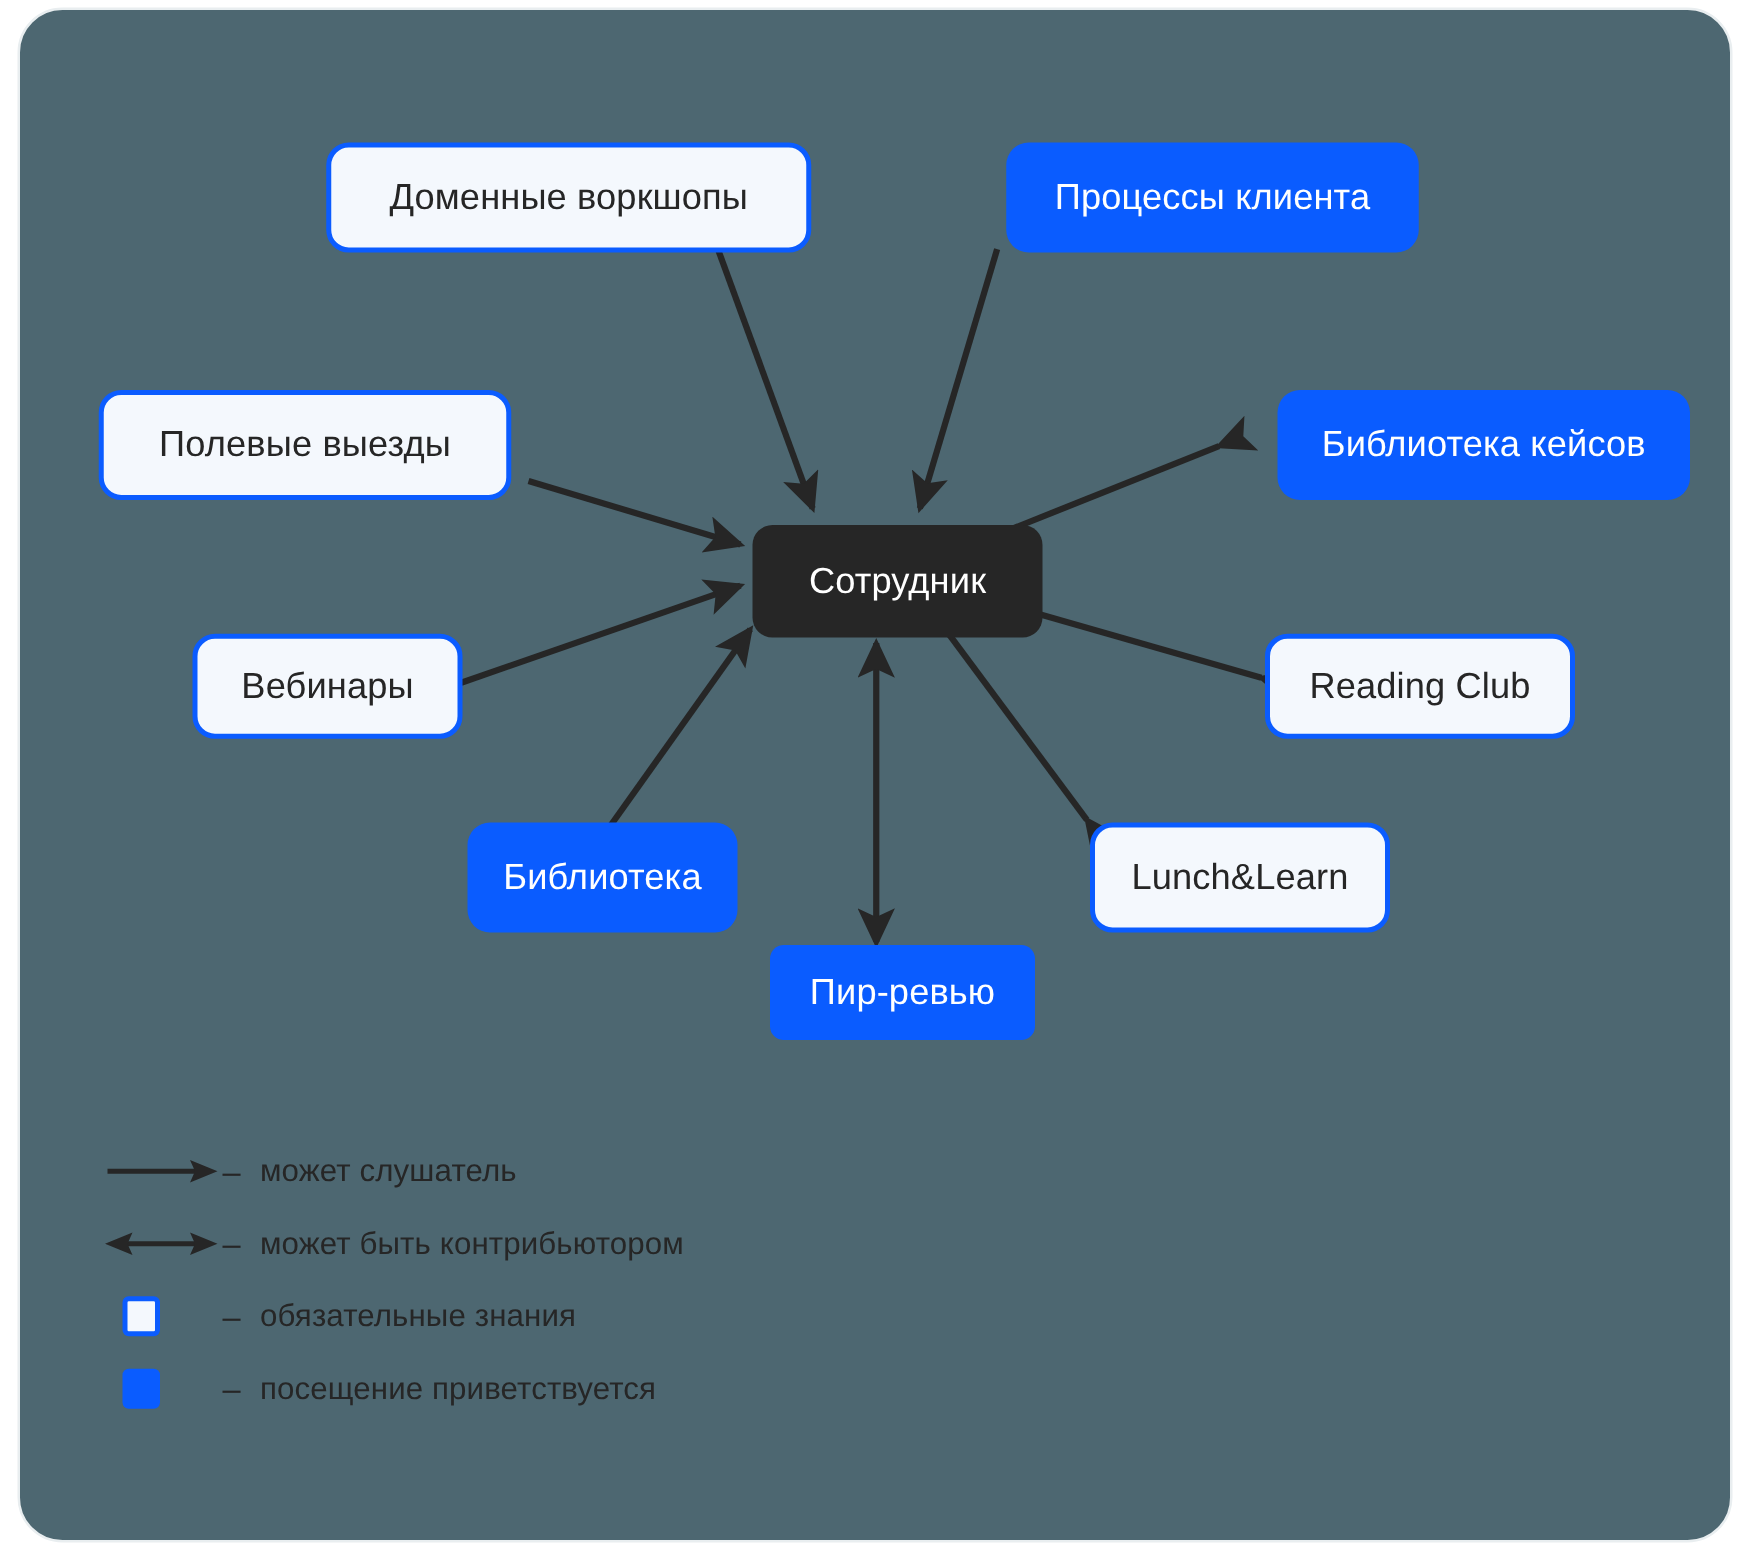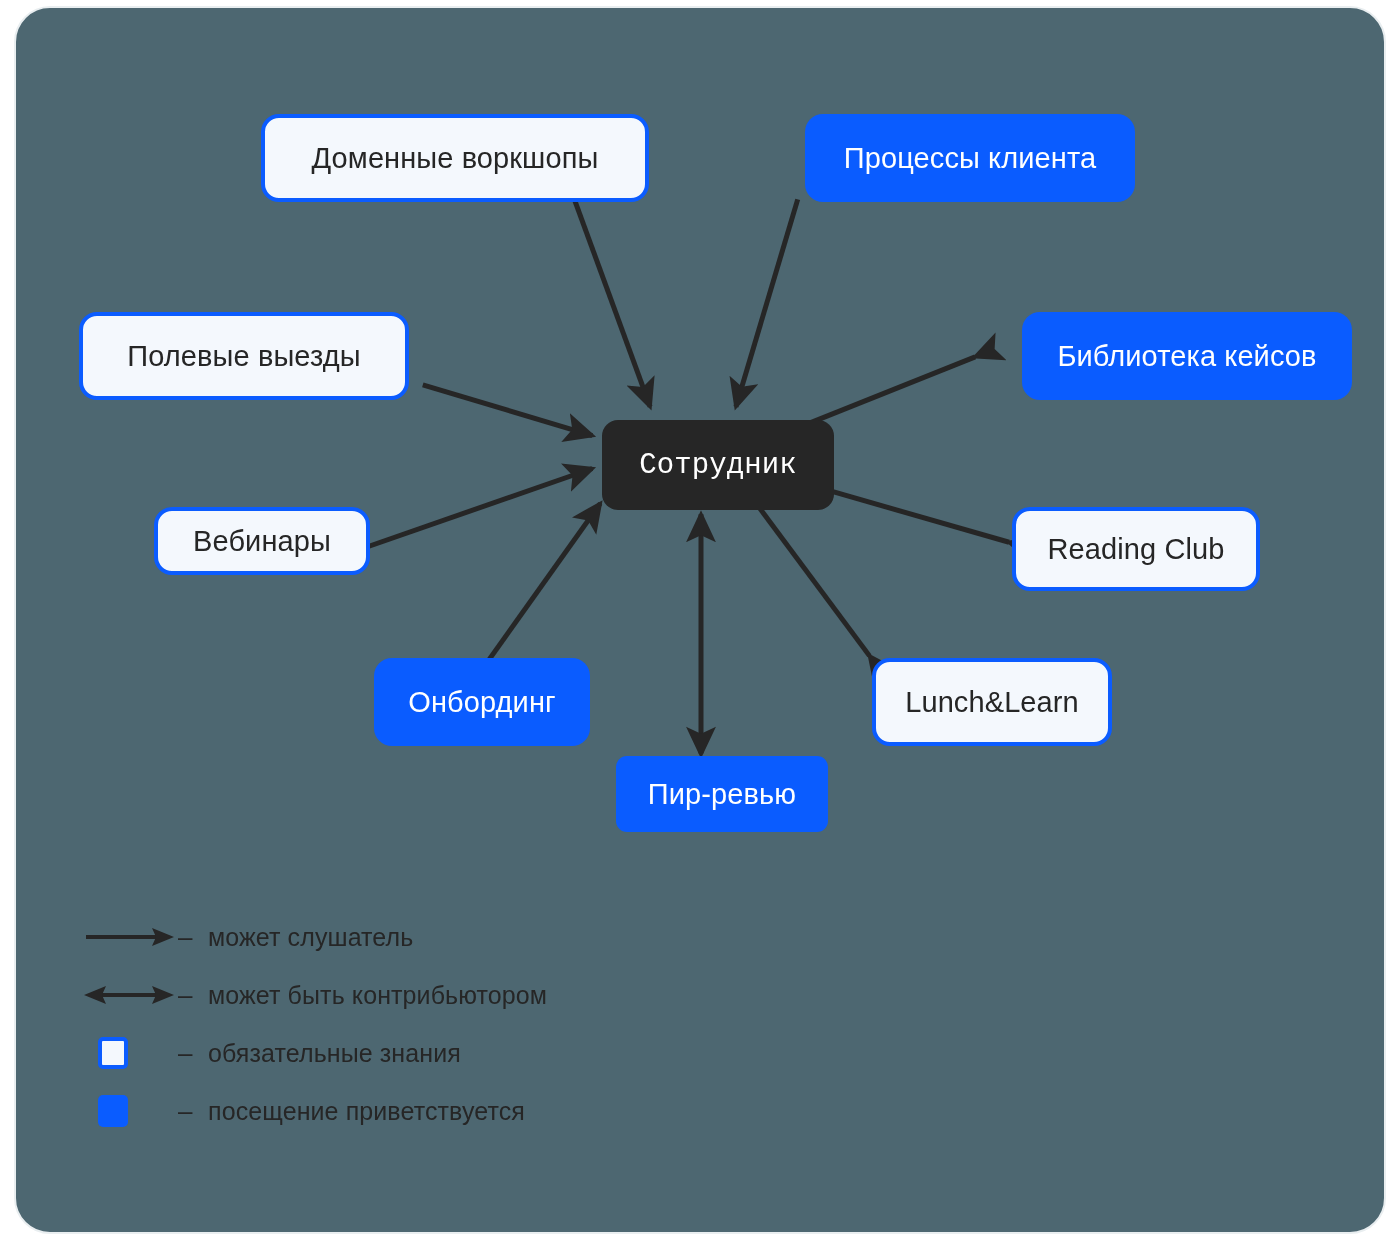--- a/index.html
+++ b/index.html
@@ -148,41 +148,41 @@
   </div>
 
   <div class="node light" style="left:63px; top:304px; width:330px; height:88px;">
     <span>Полевые выезды</span>
   </div>
 
   <div class="node blue" style="left:962px; top:304px; width:330px; height:88px;">
     <span>Библиотека кейсов</span>
   </div>
 
-  <div class="node light" style="left:138px; top:499px; width:216px; height:68px;">
+  <div class="node light" style="left:138px; top:499px; width:216px; height:84px;">
     <span>Вебинары</span>
   </div>
 
   <div class="node light" style="left:996px; top:499px; width:248px; height:84px;">
     <span>Reading Club</span>
   </div>
 
   <div class="node blue" style="left:314px; top:650px; width:216px; height:88px;">
-    <span>Онбординг</span>
+    <span>Библиотека</span>
   </div>
 
   <div class="node light" style="left:856px; top:650px; width:240px; height:88px;">
     <span>Lunch&amp;Learn</span>
   </div>
 
   <div class="node blue" style="left:556px; top:748px; width:212px; height:76px;border-radius:11px;">
     <span>Пир-ревью</span>
   </div>
 
-  <div class="node center" style="left:586px; top:412px; width:232px; height:90px;font-family:Liberation Mono, monospace;">
+  <div class="node center" style="left:586px; top:412px; width:232px; height:90px;">
     <span>Сотрудник</span>
   </div>
 
   <div id="legend">
 
     <div class="legend-row">
       <div class="legend-mark">
         <svg width="96" height="24" viewBox="0 0 96 24">
           <g stroke="#262626" stroke-width="4" fill="none">
             <line x1="4" y1="12" x2="76" y2="12"></line>

